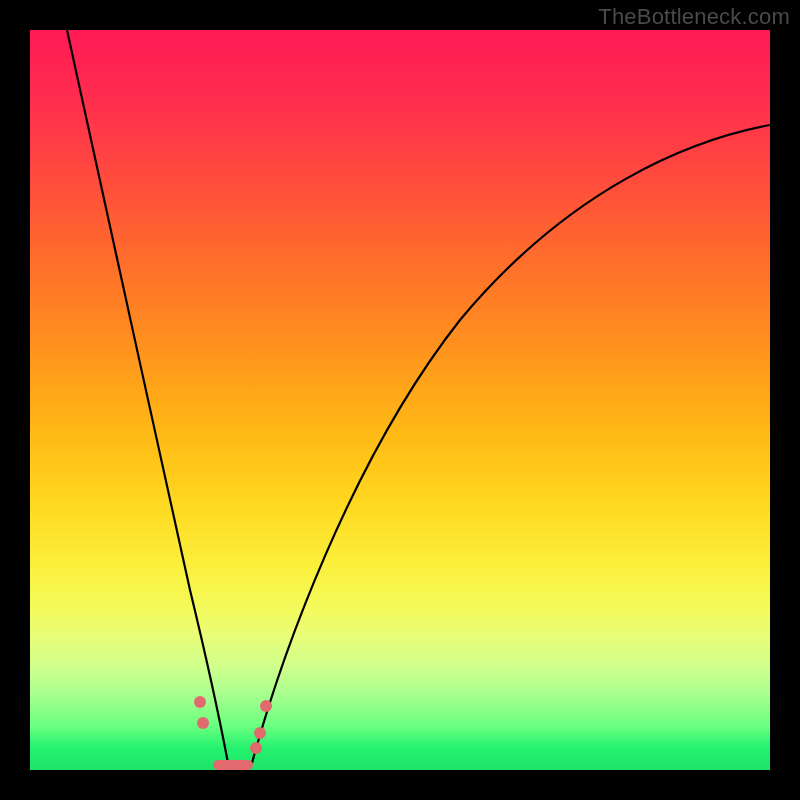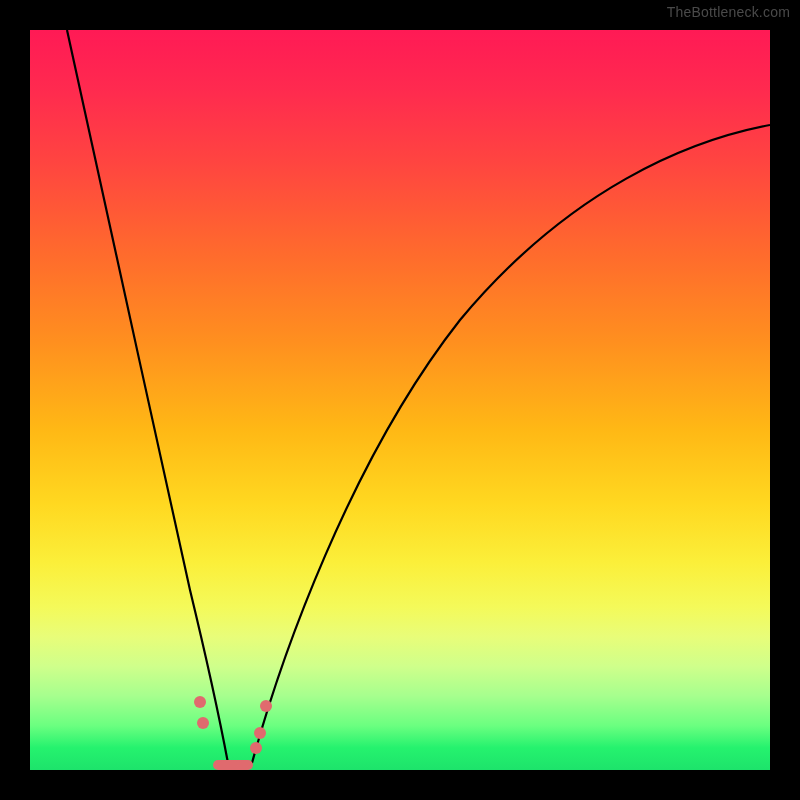--- a/index.html
+++ b/index.html
@@ -43,21 +43,21 @@
       #6bff80 94%,
       #25f26e 97%,
       #1de36b 100%
     );
   }
   .watermark {
     position: absolute;
     top: 4px;
     right: 10px;
     color: #4a4a4a;
-    font-size: 14px;
+    font-size: 22px;
     font-weight: 500;
     letter-spacing: 0.2px;
   }
   svg.curves {
     position: absolute;
     left: 0;
     top: 0;
     width: 740px;
     height: 740px;
   }

